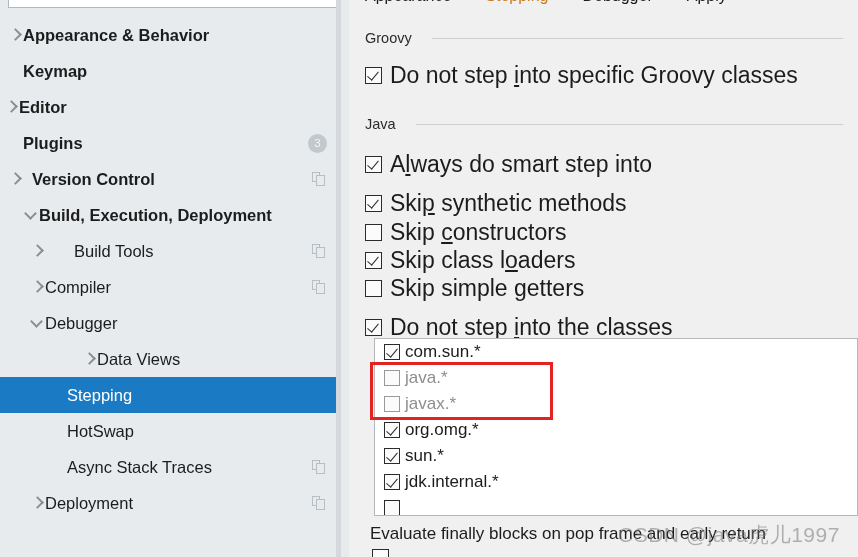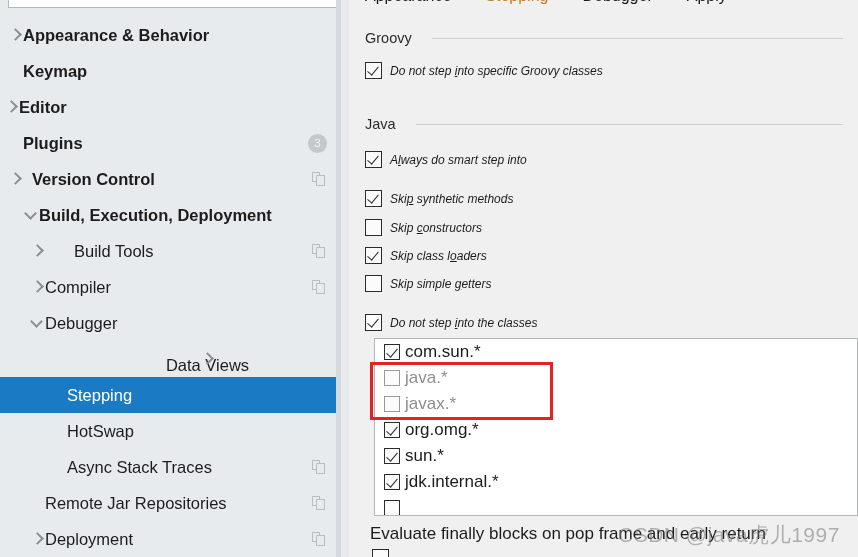--- a/index.html
+++ b/index.html
@@ -185,23 +185,22 @@
     content: "";
     position: absolute;
     left: 4px; top: 1px;
     width: 5px; height: 10px;
     border-right: 1.8px solid #2b2b2b;
     border-bottom: 1.8px solid #2b2b2b;
     transform: rotate(40deg);
   }
   .cb.dim { border-color: #9a9a9a; }
   .cbtext {
-    font-size: 12px;
+    font-size: 23px;
     color: #1c1c1c;
-    font-style: italic;
   }
   .cbtext .mn { text-decoration: underline; }
 
   
   #classlist {
     position: absolute;
     left: 374px; top: 338px;
     width: 484px; height: 178px;
     background: #ffffff;
     border: 1px solid #b4b8bb;
@@ -308,44 +307,38 @@
           <span class="tw has"></span>
           <span class="tree-label">Compiler</span>
           <span class="spacer"></span>
           <span class="copy-icon"></span>
         </div>
         <div class="tree-row" style="padding-left: 30px;">
           <span class="tw has open"></span>
           <span class="tree-label">Debugger</span>
           <span class="spacer"></span>
         </div>
-        <div class="tree-row" style="padding-left: 82px; flex-direction: column;">
+        <div class="tree-row" style="padding-left: 82px;">
           <span class="tw has"></span>
           <span class="tree-label">Data Views</span>
           <span class="spacer"></span>
         </div>
         <div class="tree-row selected" style="padding-left: 52px;">
           <span class="tw"></span>
           <span class="tree-label">Stepping</span>
           <span class="spacer"></span>
         </div>
         <div class="tree-row" style="padding-left: 52px;">
           <span class="tw"></span>
           <span class="tree-label">HotSwap</span>
           <span class="spacer"></span>
         </div>
         <div class="tree-row" style="padding-left: 52px;">
           <span class="tw"></span>
           <span class="tree-label">Async Stack Traces</span>
-          <span class="spacer"></span>
-          <span class="copy-icon"></span>
-        </div>
-        <div class="tree-row" style="padding-left: 30px;">
-          <span class="tw"></span>
-          <span class="tree-label">Remote Jar Repositories</span>
           <span class="spacer"></span>
           <span class="copy-icon"></span>
         </div>
         <div class="tree-row" style="padding-left: 30px;">
           <span class="tw has"></span>
           <span class="tree-label">Deployment</span>
           <span class="spacer"></span>
           <span class="copy-icon"></span>
         </div>
       </div>

